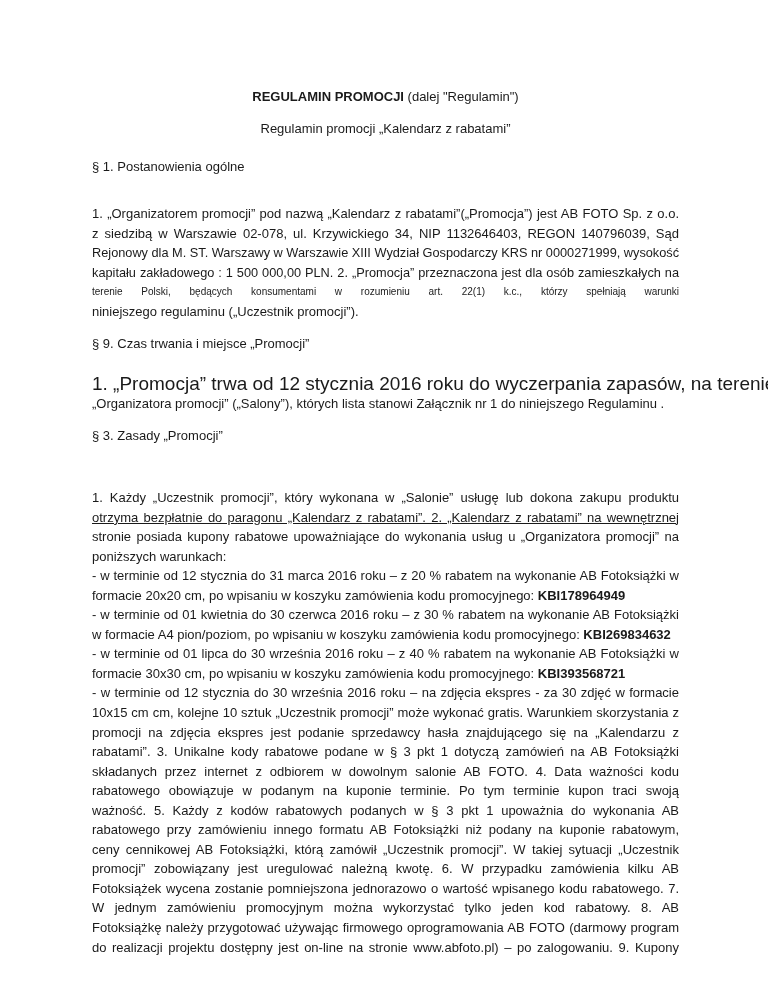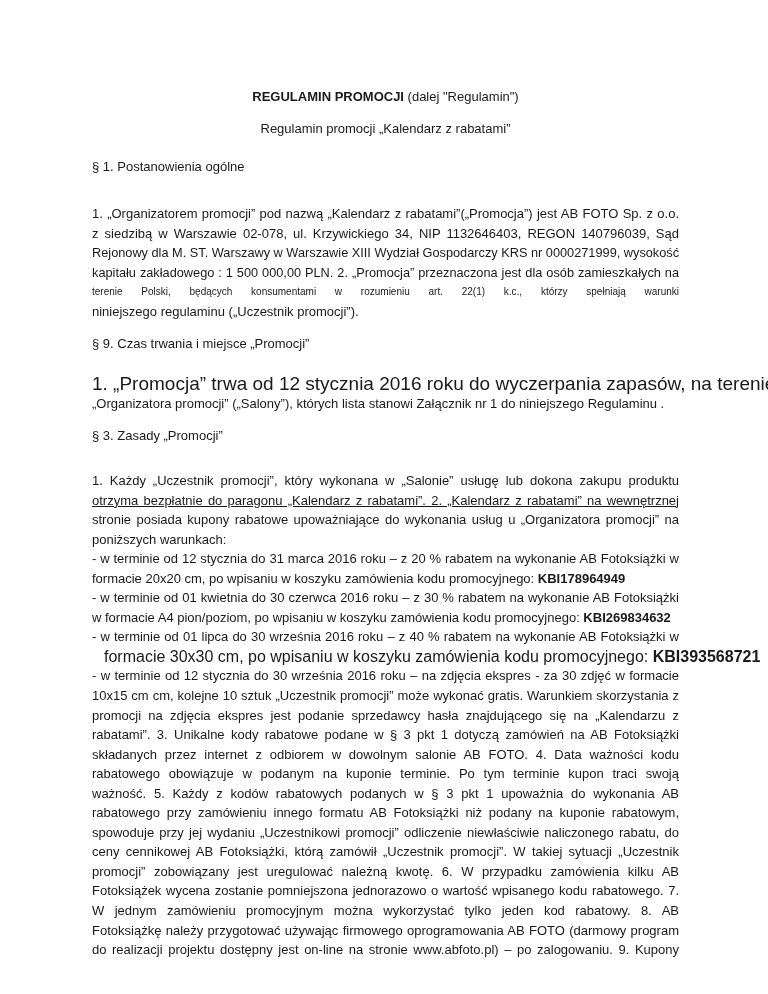--- a/index.html
+++ b/index.html
@@ -38,40 +38,39 @@
     <span class="ln last" style="white-space: nowrap; font-size: 13px;">niniejszego regulaminu („Uczestnik promocji”).</span>
   </div>
 
   <div class="sec" style="top:334px">§ 9. Czas trwania i miejsce „Promocji”</div>
   <div class="para" style="top:374px">
     <span class="ln" style="white-space: nowrap; font-size: 19px;">1. „Promocja” trwa od 12 stycznia 2016 roku do wyczerpania zapasów,  na terenie salonów sprzedaży</span>
     <span class="ln last" style="white-space: nowrap; font-size: 13px;">„Organizatora promocji” („Salony”), których lista stanowi Załącznik nr 1 do niniejszego Regulaminu .</span>
   </div>
 
   <div class="sec" style="top:426px">§ 3. Zasady „Promocji”</div>
-  <div class="para" style="top:471px">
+  <div class="para" style="top:488px">
     <span class="ln" style="white-space: nowrap; font-size: 13px;">1. Każdy „Uczestnik promocji”, który wykonana w „Salonie” usługę lub dokona zakupu produktu</span>
     <span class="ln" style="white-space: nowrap; font-size: 13px; text-decoration: underline;">otrzyma bezpłatnie do paragonu „Kalendarz z rabatami”. 2. „Kalendarz z rabatami” na wewnętrznej</span>
     <span class="ln" style="white-space: nowrap; font-size: 13px;">stronie posiada kupony rabatowe upoważniające do wykonania usług u „Organizatora promocji” na</span>
     <span class="ln last" style="white-space: nowrap; font-size: 13px;">poniższych warunkach:</span>
     <span class="ln" style="white-space: nowrap; font-size: 13px;">- w terminie od 12 stycznia do 31 marca 2016 roku – z 20 % rabatem na wykonanie AB Fotoksiążki w</span>
     <span class="ln last" style="white-space: nowrap; font-size: 13px;"><span>formacie 20x20 cm, po wpisaniu w koszyku zamówienia kodu promocyjnego: </span><b>KBI178964949</b></span>
     <span class="ln" style="white-space: nowrap; font-size: 13px;">- w terminie od 01 kwietnia do 30 czerwca 2016 roku – z 30 % rabatem na wykonanie AB Fotoksiążki</span>
     <span class="ln last" style="white-space: nowrap; font-size: 13px;"><span>w formacie A4 pion/poziom, po wpisaniu w koszyku zamówienia kodu promocyjnego: </span><b>KBI269834632</b></span>
     <span class="ln" style="white-space: nowrap; font-size: 13px;">- w terminie od 01 lipca do 30 września 2016 roku – z 40 % rabatem na wykonanie AB Fotoksiążki w</span>
-    <span class="ln last" style="white-space: nowrap; font-size: 16px; margin-left: 12px;"><span>formacie 30x30 cm, po wpisaniu w koszyku zamówienia kodu promocyjnego: </span><b>KBI393568721</b></span>
+    <span class="ln last" style="white-space: nowrap; font-size: 13px;"><span>formacie 30x30 cm, po wpisaniu w koszyku zamówienia kodu promocyjnego: </span><b>KBI393568721</b></span>
     <span class="ln" style="white-space: nowrap; font-size: 13px;">- w terminie od 12 stycznia do 30 września 2016 roku – na zdjęcia ekspres - za 30 zdjęć w formacie</span>
     <span class="ln" style="white-space: nowrap; font-size: 13px;">10x15 cm cm, kolejne 10 sztuk „Uczestnik promocji” może wykonać gratis. Warunkiem skorzystania z</span>
     <span class="ln" style="white-space: nowrap; font-size: 13px;">promocji na zdjęcia ekspres jest podanie sprzedawcy hasła znajdującego się na „Kalendarzu z</span>
     <span class="ln" style="white-space: nowrap; font-size: 13px;">rabatami”. 3. Unikalne kody rabatowe podane w § 3 pkt 1 dotyczą zamówień na AB Fotoksiążki</span>
     <span class="ln" style="white-space: nowrap; font-size: 13px;">składanych przez internet z odbiorem w dowolnym salonie AB FOTO. 4. Data ważności kodu</span>
     <span class="ln" style="white-space: nowrap; font-size: 13px;">rabatowego obowiązuje w podanym na kuponie terminie. Po tym terminie kupon traci swoją</span>
     <span class="ln" style="white-space: nowrap; font-size: 13px;">ważność. 5. Każdy z kodów rabatowych podanych w § 3 pkt 1 upoważnia do wykonania AB</span>
     <span class="ln" style="white-space: nowrap; font-size: 13px;">rabatowego przy zamówieniu innego formatu AB Fotoksiążki niż podany na kuponie rabatowym,</span>
-    <span class="ln" style="white-space: nowrap; font-size: 13px;">spowoduje przy jej wydaniu „Uczestnikowi promocji” odliczenie niewłaściwie naliczonego rabatu, do</span>
     <span class="ln" style="white-space: nowrap; font-size: 13px;">ceny cennikowej AB Fotoksiążki, którą zamówił „Uczestnik promocji”. W takiej sytuacji „Uczestnik</span>
     <span class="ln" style="white-space: nowrap; font-size: 13px;">promocji” zobowiązany jest uregulować należną kwotę. 6. W przypadku zamówienia kilku AB</span>
     <span class="ln" style="white-space: nowrap; font-size: 13px;">Fotoksiążek wycena zostanie pomniejszona jednorazowo o wartość wpisanego kodu rabatowego. 7.</span>
     <span class="ln" style="white-space: nowrap; font-size: 13px;">W jednym zamówieniu promocyjnym można wykorzystać tylko jeden kod rabatowy. 8. AB</span>
     <span class="ln" style="white-space: nowrap; font-size: 13px;">Fotoksiążkę należy przygotować używając firmowego oprogramowania AB FOTO (darmowy program</span>
     <span class="ln" style="white-space: nowrap; font-size: 13px;">do realizacji projektu dostępny jest on-line na stronie www.abfoto.pl) – po zalogowaniu. 9. Kupony</span>
   </div>
 </div>
 
 </body></html>

